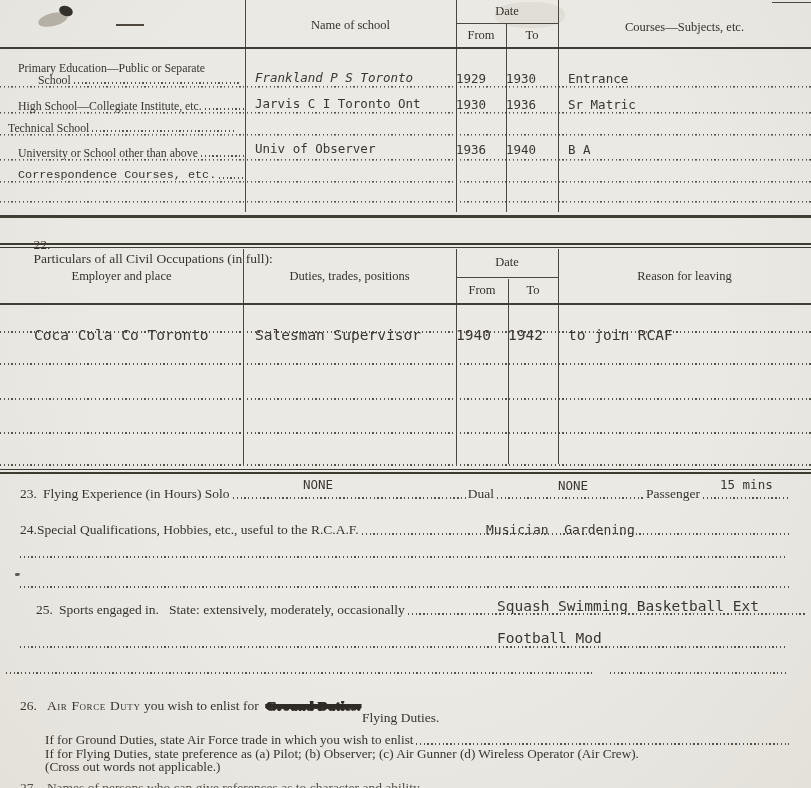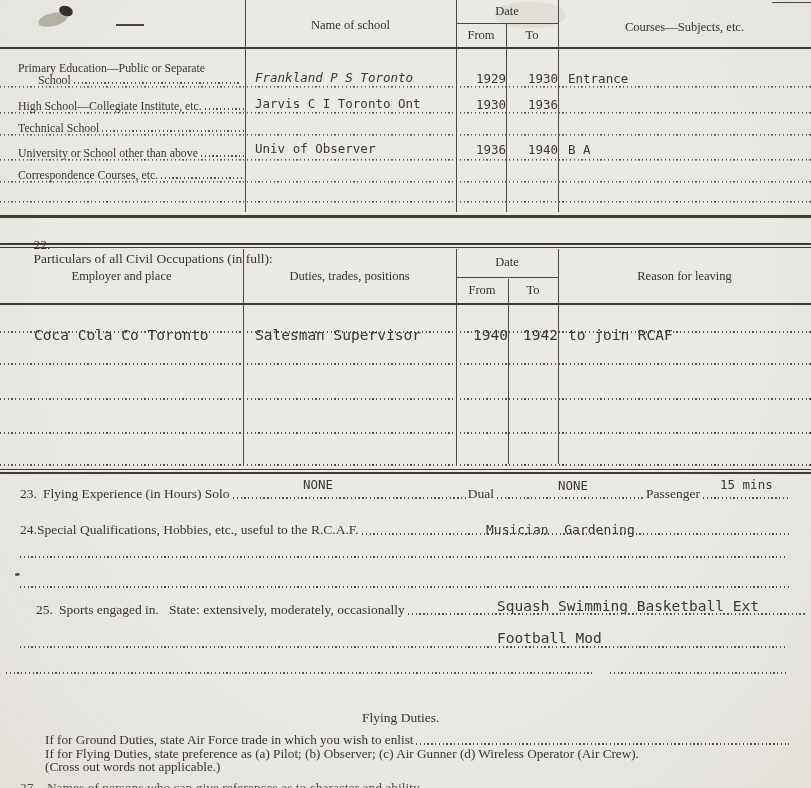--- a/index.html
+++ b/index.html
@@ -34,21 +34,21 @@
   .sc{font-variant:small-caps;letter-spacing:.6px;}
   .struck{
     font-weight:700;letter-spacing:.4px;color:#2e2b26;
     text-decoration:line-through;text-decoration-thickness:3.5px;
     text-shadow:.8px 0 0 #2e2b26,-.8px 0 0 #2e2b26,0 .9px 0 #2e2b26;
   }
   
   .grid-edu{display:grid;grid-template-columns:245px 211px 50px 52px 1fr;}
   .grid-occ{display:grid;grid-template-columns:243px 213px 52px 50px 1fr;}
   .cell{display:flex;align-items:flex-end;}
-  .yr{justify-content:flex-end;padding-left:41px;}
+  .yr{justify-content:flex-start;}
   .row{position:relative;}
   .row-dotted{background-image:repeating-linear-gradient(90deg, rgba(70,66,57,.9) 0 1.3px, transparent 1.3px 3.8px);
     background-repeat:no-repeat;background-position:0 100%;background-size:100% 1.6px;}
   
   .blob-light{position:absolute;left:38px;top:13px;width:30px;height:13px;background:#b5b0a5;border-radius:50%;transform:rotate(-14deg);}
   .blob-dark{position:absolute;left:59px;top:6px;width:14px;height:10px;background:#33302b;border-radius:50%;transform:rotate(18deg);}
   .smudge{position:absolute;left:495px;top:2px;width:70px;height:26px;background:#d9d5cc;border-radius:45%;opacity:.55;}
   .speck{position:absolute;left:15px;top:573px;width:5px;height:3px;background:#5b574f;border-radius:50% 50% 60% 40%;}
 </style>
 </head>
@@ -109,24 +109,27 @@
           </div>
         <div class="cell" style="padding:0 0 3px 10px;">
             <span class="typed">Jarvis C I Toronto Ont</span>
           </div>
         <div class="cell yr" style="padding-bottom:2px;">
             <span class="typed">1930</span>
           </div>
         <div class="cell yr" style="padding-bottom:2px;">
             <span class="typed">1936</span>
           </div>
+        <div class="cell" style="padding:0 0 2px 10px;">
+            <span class="typed">Sr Matric</span>
+          </div>
       </div>
 
       <div class="row row-dotted grid-edu" style="height:22px;">
-        <div class="cell" style="padding:0 0 2px 18px;width:227px;">
+        <div class="cell" style="padding:0 0 2px 8px;width:227px;">
             <span class="lbl">Technical School</span>
             <span class="leader"></span>
           </div>
         <div class="cell"></div>
           <div class="cell"></div>
           <div class="cell"></div>
           <div class="cell"></div>
       </div>
 
       <div class="row row-dotted grid-edu" style="height:25px;">
@@ -141,21 +144,21 @@
             <span class="typed">1936</span>
           </div>
         <div class="cell yr" style="padding-bottom:4px;">
             <span class="typed">1940</span>
           </div>
         <div class="cell" style="padding:0 0 4px 10px;">
             <span class="typed">B A</span>
           </div>
       </div>
 
-      <div class="row row-dotted grid-edu" style="height:22px;">
+      <div class="row row-dotted grid-edu" style="height:22px;font-family:Liberation Mono, monospace;">
         <div class="cell" style="padding:0 0 2px 18px;width:227px;">
             <span class="lbl">Correspondence Courses, etc.</span>
             <span class="leader"></span>
           </div>
         <div class="cell"></div>
           <div class="cell"></div>
           <div class="cell"></div>
           <div class="cell"></div>
       </div>
 
@@ -250,20 +253,25 @@
     <span class="body-line" style="margin-left:6px;">Sports engaged in.   State: extensively, moderately, occasionally</span>
     <span class="leader"></span>
   </div>
   <span class="abs typed-lg" style="left:497px;top:598px;">Squash Swimming Basketball Ext</span>
   <span class="abs typed-lg" style="left:497px;top:630px;">Football Mod</span>
   <div class="hdots" style="left:20px;top:646px;width:768px;"></div>
 
   <div class="hdots" style="left:6px;top:672px;width:589px;"></div>
   <div class="hdots" style="left:610px;top:672px;width:178px;"></div>
 
+  <div class="abs" style="left:20px;top:696px;">
+    <span class="body-line">26.</span>
+    <span class="body-line sc" style="margin-left:6px;">Air Force Duty</span><span class="body-line"> you wish to enlist for </span>
+    <span class="body-line struck">Ground Duties.</span>
+  </div>
   <span class="abs body-line" style="left:362px;top:711px;">Flying Duties.</span>
 
   <div class="abs body-line" style="left:45px;top:747px;font-size:13.2px;">If for Flying Duties, state preference as (a) Pilot; (b) Observer; (c) Air Gunner (d) Wireless Operator (Air Crew).</div>
   <div class="abs flexline" style="left:45px;top:733px;width:745px;">
     <span class="body-line" style="font-size:13.2px;">If for Ground Duties, state Air Force trade in which you wish to enlist</span>
     <span class="leader"></span>
   </div>
   <div class="abs body-line" style="left:45px;top:760px;font-size:13.2px;text-align:center;">(Cross out words not applicable.)</div>
 
   <div class="abs" style="left:20px;top:778px;color:#54504a;">

